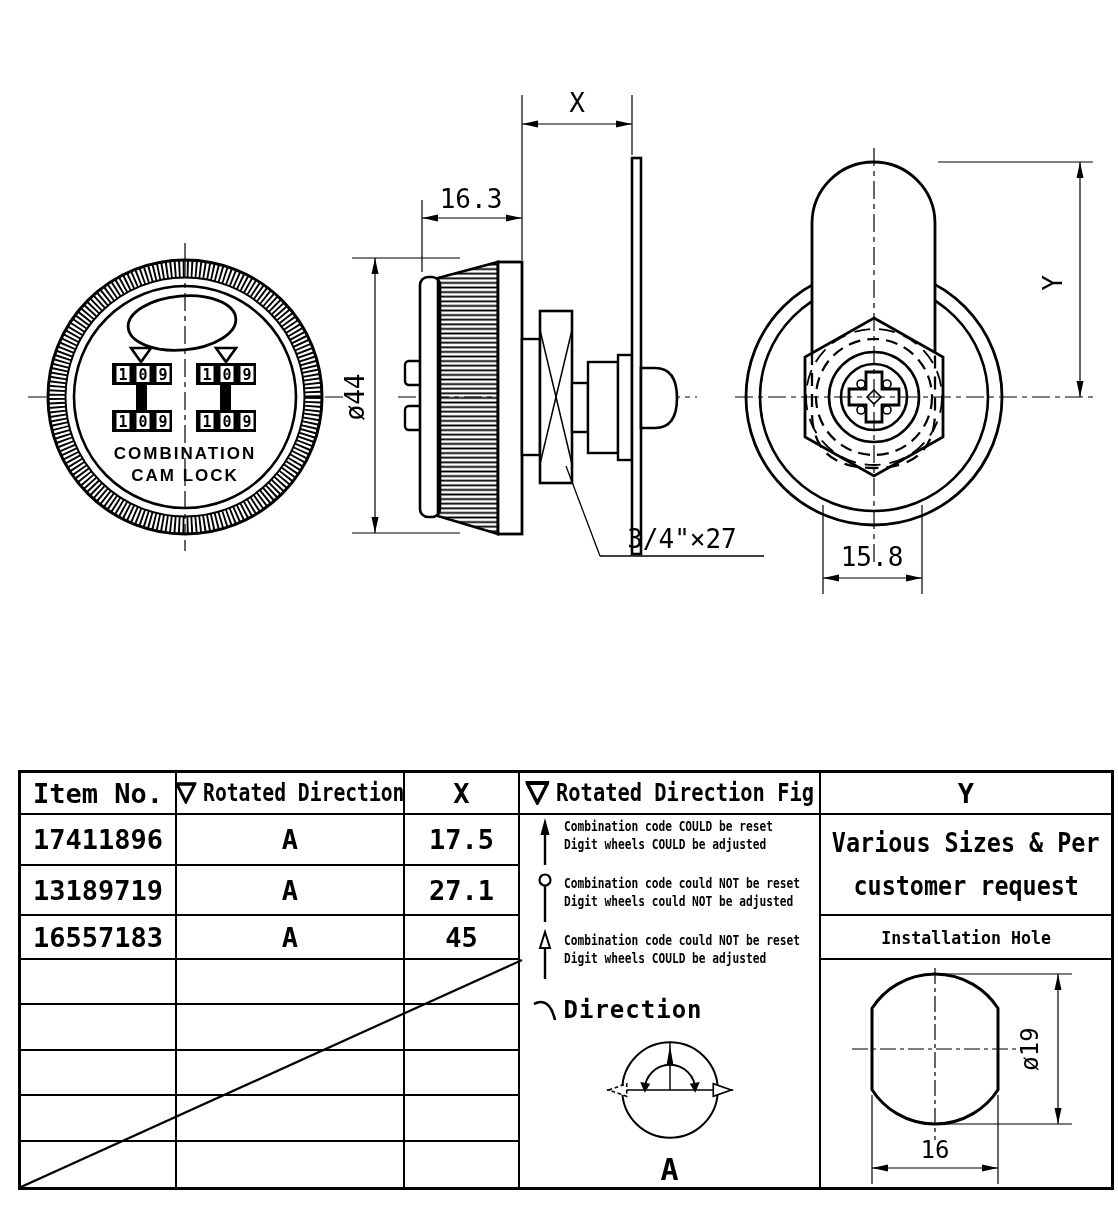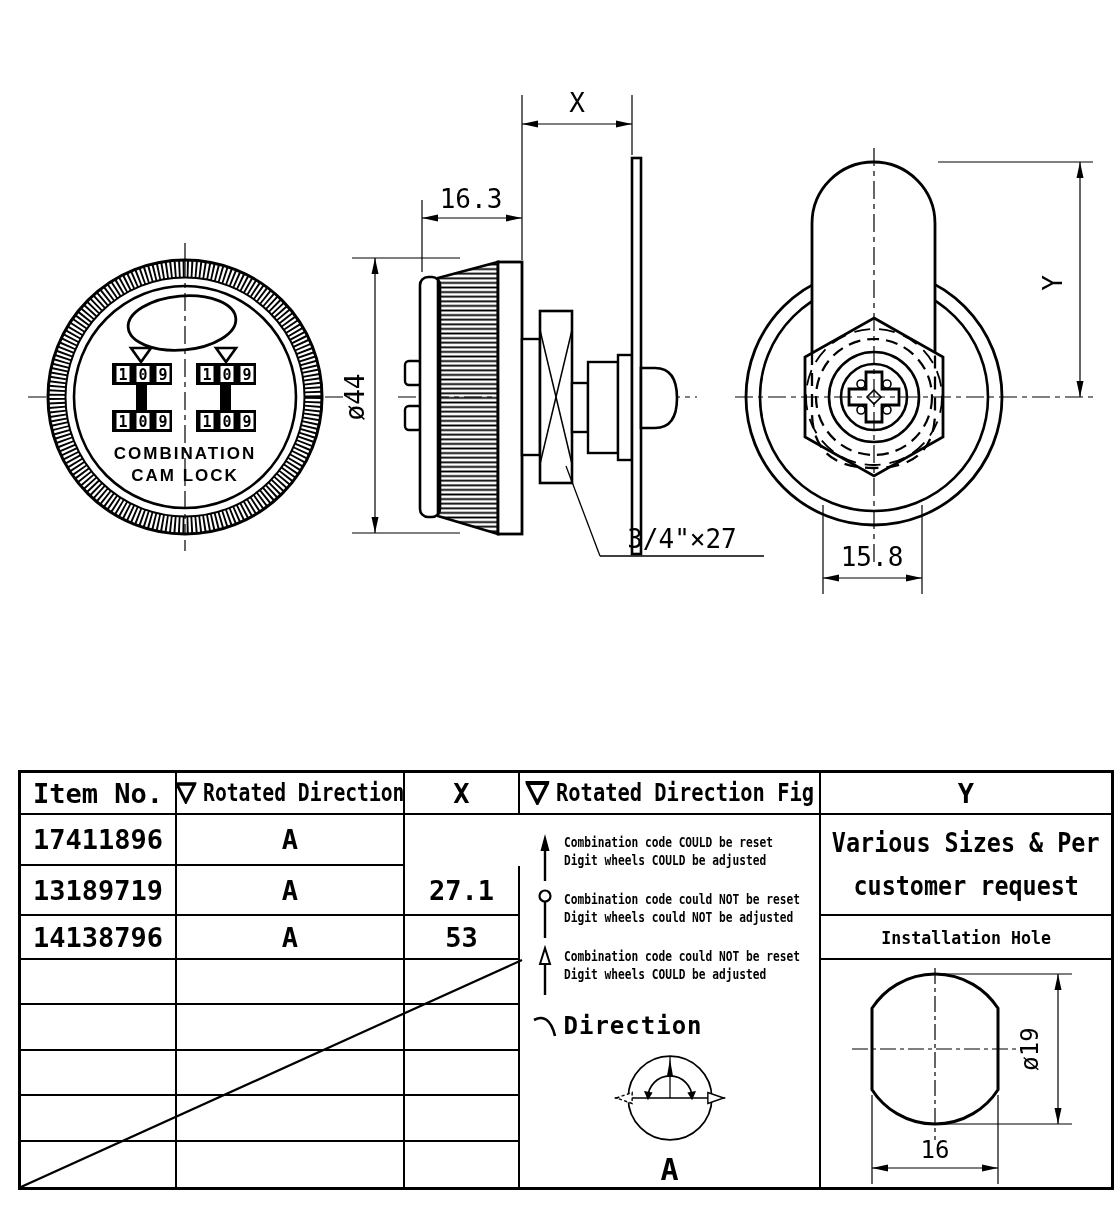--- a/index.html
+++ b/index.html
@@ -12,21 +12,21 @@
        display:grid;grid-template-columns:156px 228px 115px 301px 1fr;
        grid-template-rows:42px 51px 50px 44px repeat(5,1fr);box-sizing:border-box;background:#fff;}
   .c{border-right:2px solid #000;border-bottom:2px solid #000;display:flex;align-items:center;
      justify-content:center;position:relative;overflow:hidden;}
   .nr{border-right:none;}
   .nb{border-bottom:none;}
   .hd{font-size:27px;font-weight:700;}
   .val{font-size:27px;font-weight:700;}
   .sqz{transform:scaleX(.82);transform-origin:center;white-space:nowrap;display:flex;align-items:center;gap:8px;font-size:24px;font-weight:700;}
   .sqz2{transform:scaleX(.85);transform-origin:center;white-space:nowrap;display:flex;align-items:center;gap:8px;font-size:24px;font-weight:700;}
-  .figcell{grid-column:4;grid-row:2/10;flex-direction:column;justify-content:flex-start;padding-top:16px;}
+  .figcell{grid-column:4;grid-row:2/10;flex-direction:column;justify-content:flex-start;padding-top:0;}
   .ynote{grid-column:5;grid-row:2/4;flex-direction:column;font-size:26px;font-weight:700;line-height:1.65;}
   .ynote div{transform:scaleX(.9);white-space:nowrap;}
   .yinstall{grid-column:5;grid-row:4;font-size:18px;font-weight:700;}
   .yinstall div{transform:scaleX(.92);white-space:nowrap;}
   .ydraw{grid-column:5;grid-row:5/10;align-items:flex-start;}
   .diag{position:absolute;left:0;top:0;width:100%;height:100%;pointer-events:none;}
   
   .leg{display:flex;align-items:flex-start;width:288px;margin-bottom:5px;}
   .leg .sym{width:38px;display:flex;justify-content:center;flex:0 0 38px;}
   .leg .txt{font-size:14px;font-weight:700;line-height:1.3;transform:scaleX(.8);transform-origin:left center;white-space:nowrap;padding-top:2px;}
@@ -223,39 +223,42 @@
     <div class="c hd nr">
         <span>Y</span>
       </div>
 
     <div class="c val" style="grid-column:1;grid-row:2">
         <span>17411896</span>
       </div>
     <div class="c val" style="grid-column:2;grid-row:2">
         <span>A</span>
       </div>
+    <div class="c val" style="grid-column:3;grid-row:2">
+        <span>17.5</span>
+      </div>
 
     <div class="c val" style="grid-column:1;grid-row:3">
         <span>13189719</span>
       </div>
     <div class="c val" style="grid-column:2;grid-row:3">
         <span>A</span>
       </div>
     <div class="c val" style="grid-column:3;grid-row:3">
         <span>27.1</span>
       </div>
 
     <div class="c val" style="grid-column:1;grid-row:4">
-        <span>14138796</span>
+        <span>16557183</span>
       </div>
     <div class="c val" style="grid-column:2;grid-row:4">
         <span>A</span>
       </div>
     <div class="c val" style="grid-column:3;grid-row:4">
-        <span>53</span>
+        <span>45</span>
       </div>
 
     <div class="c" style="grid-column:1;grid-row:5"></div>
     <div class="c" style="grid-column:2;grid-row:5"></div>
     <div class="c" style="grid-column:3;grid-row:5"></div>
     <div class="c" style="grid-column:1;grid-row:6"></div>
     <div class="c" style="grid-column:2;grid-row:6"></div>
     <div class="c" style="grid-column:3;grid-row:6"></div>
     <div class="c" style="grid-column:1;grid-row:7"></div>
     <div class="c" style="grid-column:2;grid-row:7"></div>

